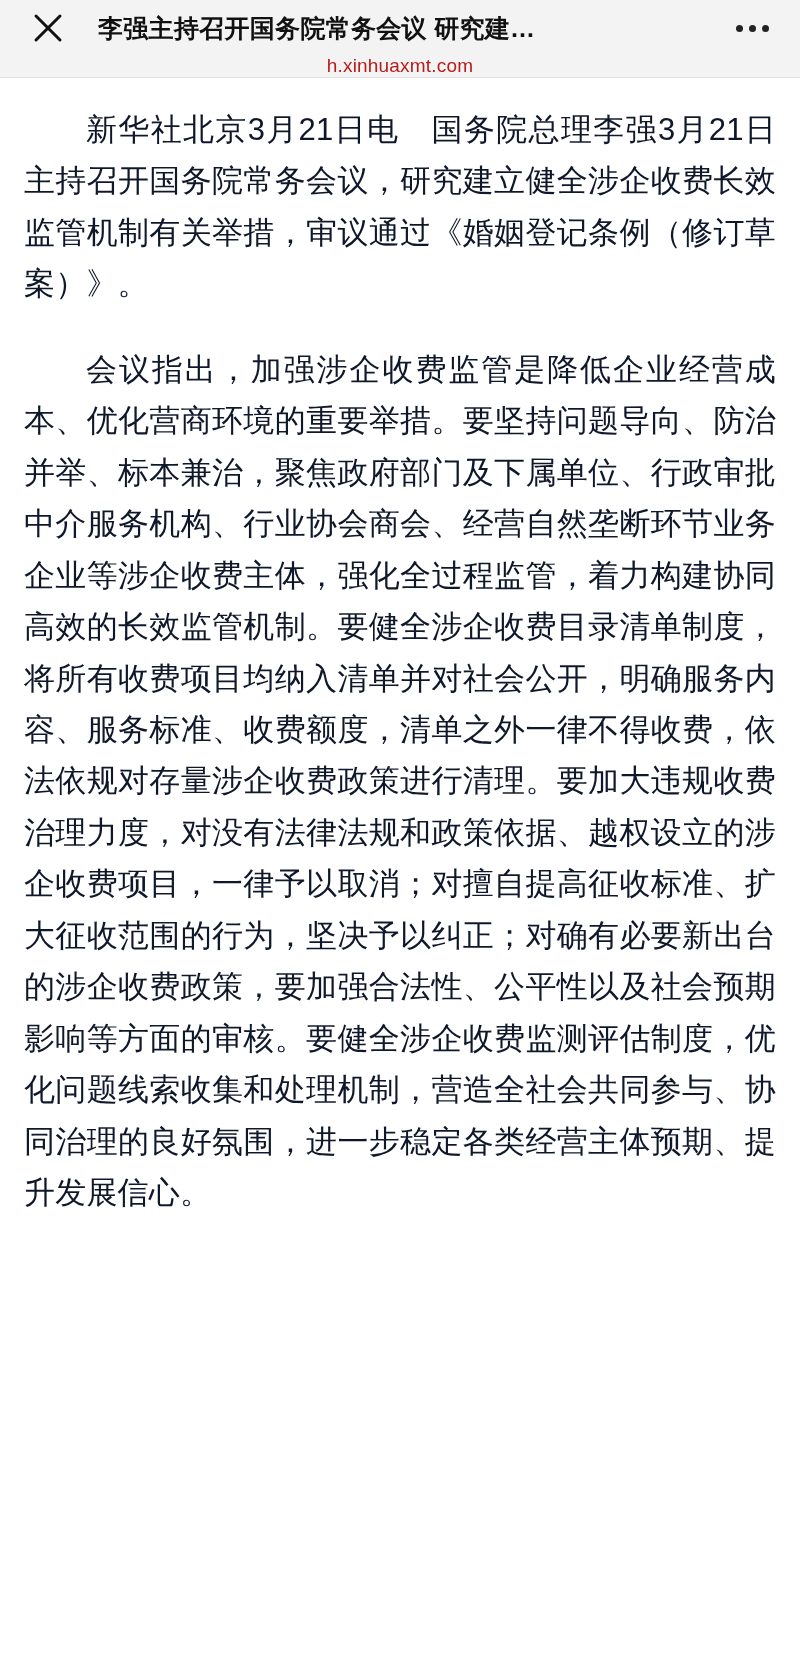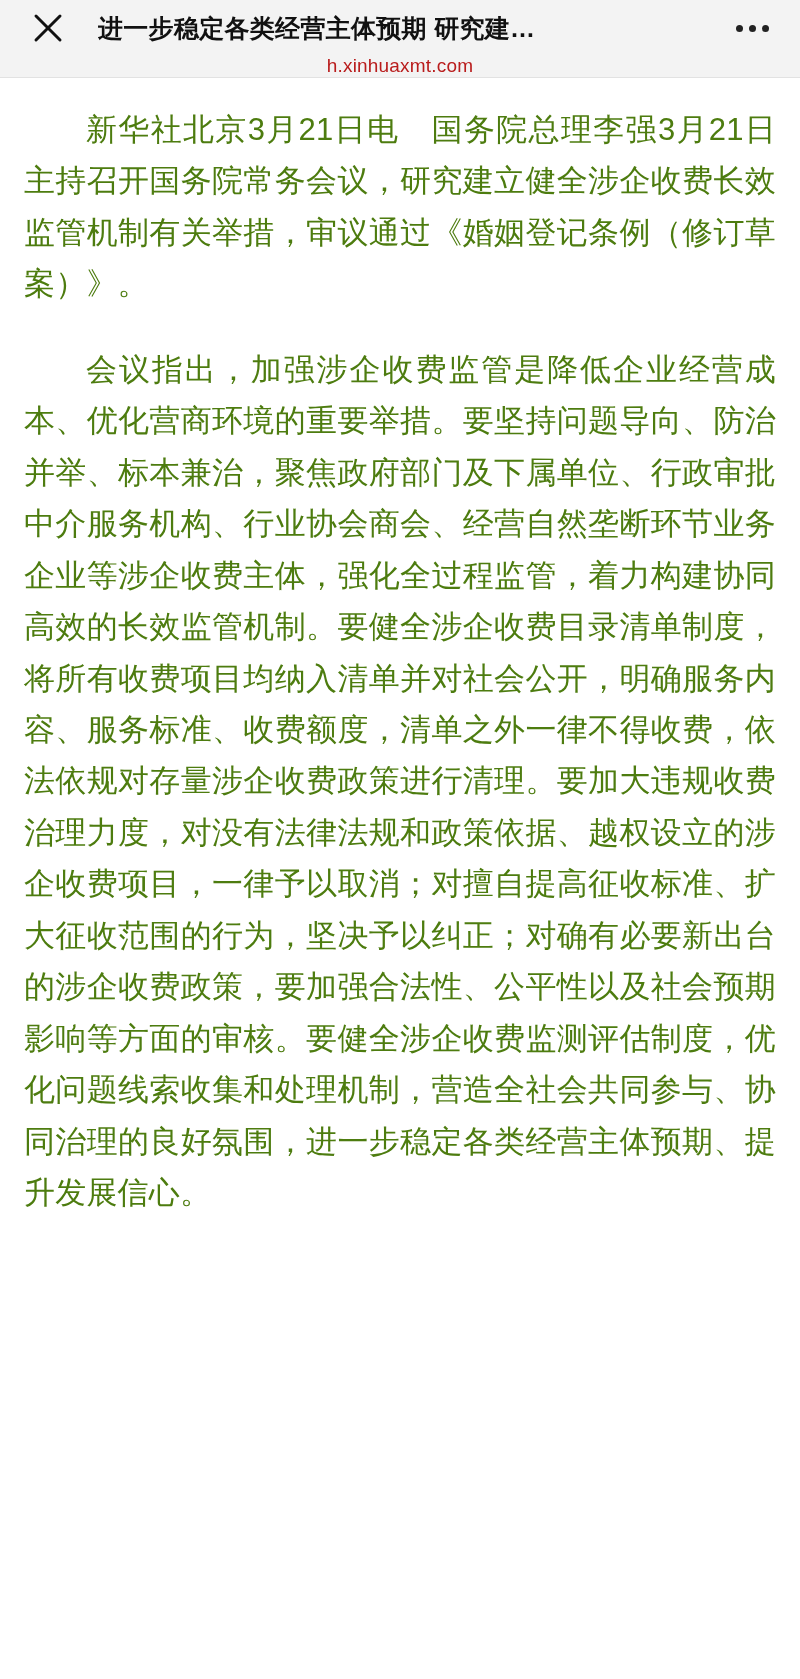--- a/index.html
+++ b/index.html
@@ -85,42 +85,42 @@
 
   
   .article {
     padding: 26px 24px 40px 24px;
     box-sizing: border-box;
   }
   .article p {
     margin: 0 0 34px 0;
     font-size: 31px;
     line-height: 1.66;
-    color: #4d7c0f;
+    color: #0f172a;
     text-align: justify;
     text-indent: 2em;
     letter-spacing: 0.2px;
     font-weight: 500;
   }
   .article p:last-child { margin-bottom: 0; }
 </style>
 </head>
 <body>
 
 <div class="browser-bar">
   <div class="bar-row">
     <div class="close-btn">
       <span>
         <svg width="34" height="34" viewBox="0 0 34 34" aria-hidden="true">
           <line x1="5" y1="5" x2="29" y2="29" stroke="#111111" stroke-width="3" stroke-linecap="round"></line>
           <line x1="29" y1="5" x2="5" y2="29" stroke="#111111" stroke-width="3" stroke-linecap="round"></line>
         </svg>
       </span>
     </div>
-    <div class="page-title">进一步稳定各类经营主体预期 研究建…</div>
+    <div class="page-title">李强主持召开国务院常务会议 研究建…</div>
     <div class="more-btn">
       <span class="dot"></span>
       <span class="dot"></span>
       <span class="dot"></span>
     </div>
   </div>
   <div class="url-row">
     <span class="url-text">h.xinhuaxmt.com</span>
   </div>
 </div>

